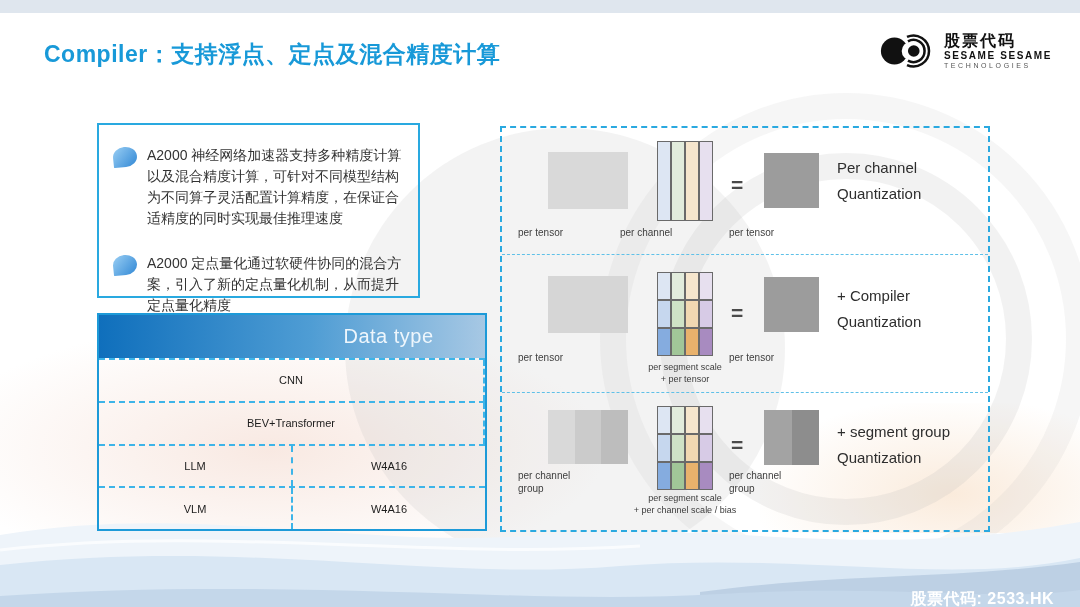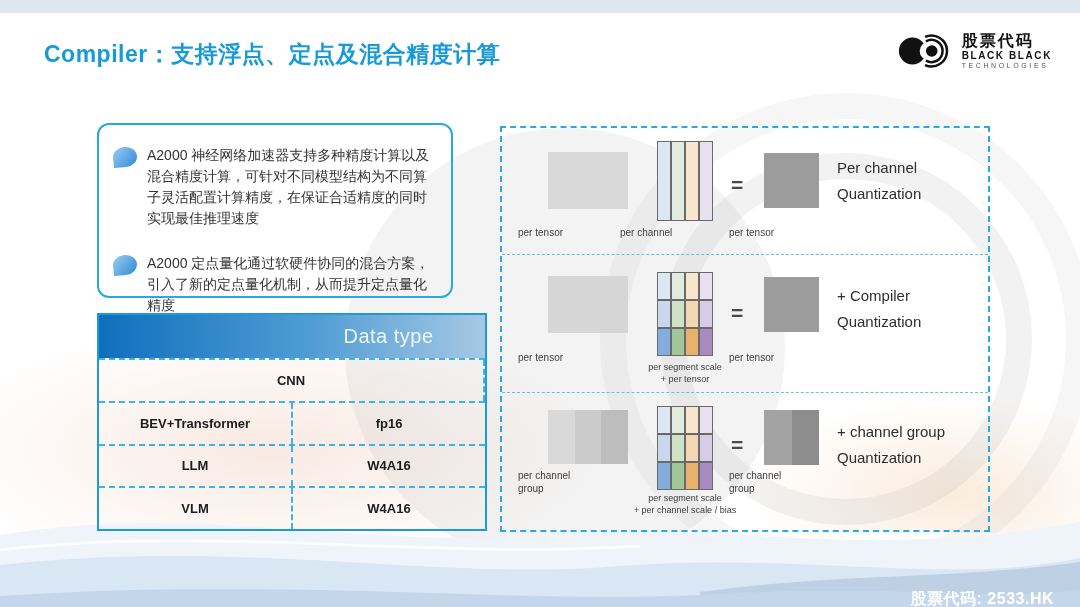--- a/index.html
+++ b/index.html
@@ -22,38 +22,38 @@
   .waves{position:absolute;left:0;bottom:0;width:1080px;height:140px;z-index:3;}
   
   .title{position:absolute;left:44px;top:26px;z-index:5;
     font-size:23px;font-weight:bold;color:#1899d8;letter-spacing:.5px;}
   .logo{position:absolute;right:28px;top:16px;z-index:5;display:flex;align-items:center;gap:8px;}
   .logo-text{display:flex;flex-direction:column;line-height:1.15;}
   .logo-cn{font-size:16px;font-weight:bold;color:#111;letter-spacing:2px;}
   .logo-en{font-size:10px;font-weight:bold;color:#111;letter-spacing:1.6px;}
   .logo-sub{font-size:7px;color:#555;letter-spacing:2.6px;}
   
-  .info-box{position:absolute;left:97px;top:110px;width:356px;height:175px;z-index:4;
-    border:2.5px solid #29a9e0;border-radius:12px;box-sizing:border-box;padding:20px 16px 0 14px;}
+  .info-box{position:absolute;left:97px;top:110px;width:323px;height:175px;z-index:4;
+    border:2.5px solid #29a9e0;border-radius:0;box-sizing:border-box;padding:20px 16px 0 14px;}
   .bullet{display:flex;align-items:flex-start;gap:10px;margin-bottom:24px;}
   .bullet-icon{flex:0 0 24px;width:24px;height:20px;margin-top:2px;
     background:linear-gradient(135deg,#90c8f1 10%,#3c8fd8 90%);
     border-radius:50% 50% 50% 4%;transform:rotate(-6deg);}
   .bullet-text{font-size:14px;line-height:1.5;color:#333;}
   
   .dtable{position:absolute;left:97px;top:300px;width:390px;height:218px;z-index:4;
     border:2.5px solid #1d9ad8;box-sizing:border-box;display:flex;flex-direction:column;}
   .dt-header{flex:0 0 43px;display:flex;
     background:linear-gradient(90deg,#0f6fbc 0%,#4f9dd4 55%,#a7c8e4 100%);}
   .dt-header .hcell{flex:1;display:flex;align-items:center;justify-content:center;
     font-size:20px;color:#eef6fc;letter-spacing:.5px;}
   .dt-row{flex:1;display:flex;border-top:2px dashed #3db4e8;}
   .dt-row:first-of-type{border-top:none;}
   .dt-row .cell{flex:1;display:flex;align-items:center;justify-content:center;
-    font-size:13px;color:#1c1c1c;font-weight:bold;}
+    font-size:11px;color:#1c1c1c;}
   .dt-row .cell.left{border-right:2px dashed #3db4e8;}
   
   .qpanel{position:absolute;left:500px;top:113px;width:490px;height:406px;z-index:4;
     border:2px dashed #2aa9e0;box-sizing:border-box;display:flex;flex-direction:column;}
   .qrow{position:relative;}
   .qrow.r1{height:126px;}
   .qrow.r2{height:137px;border-top:1.5px dashed #5fc0e8;}
   .qrow.r3{flex:1;border-top:1.5px dashed #5fc0e8;}
   .shape{position:absolute;display:flex;}
   .shape .seg{flex:1;}
@@ -118,21 +118,21 @@
   <div class="logo">
     <svg width="58" height="44" viewBox="0 0 60 44">
       <circle cx="17" cy="22" r="14" fill="#111"></circle>
       <circle cx="34" cy="22" r="9.5" fill="#fff"></circle>
       <circle cx="37" cy="22" r="6" fill="#111"></circle>
       <path d="M31 12 A 11.5 11.5 0 1 1 31 32" stroke="#111" stroke-width="2.6" fill="none"></path>
       <path d="M30 7.5 A 16 16 0 1 1 30 36.5" stroke="#111" stroke-width="2.6" fill="none"></path>
     </svg>
     <div class="logo-text">
       <span class="logo-cn">股票代码</span>
-      <span class="logo-en">BLACK BLACK</span>
+      <span class="logo-en">SESAME SESAME</span>
       <span class="logo-sub">TECHNOLOGIES</span>
     </div>
   </div>
 
   <div class="info-box">
     <div class="bullet">
       <div class="bullet-icon"></div>
       <div class="bullet-text">A2000 神经网络加速器支持多种精度计算以及混合精度计算，可针对不同模型结构为不同算子灵活配置计算精度，在保证合适精度的同时实现最佳推理速度</div>
     </div>
     <div class="bullet">
@@ -144,21 +144,20 @@
   <div class="dtable">
     <div class="dt-header">
       <div class="hcell"></div>
       <div class="hcell">Data type</div>
     </div>
     <div class="dt-row">
       <div class="cell left">CNN</div>
     </div>
     <div class="dt-row">
       <div class="cell left">BEV+Transformer</div>
-      <div class="cell">fp16</div>
     </div>
     <div class="dt-row">
       <div class="cell left">LLM</div>
       <div class="cell">W4A16</div>
     </div>
     <div class="dt-row">
       <div class="cell left">VLM</div>
       <div class="cell">W4A16</div>
     </div>
   </div>
@@ -263,21 +262,21 @@
       </div>
       <div class="qlabel-tiny lab-mid">
         <div>per segment scale</div>
         <div>+ per channel scale / bias</div>
       </div>
       <div class="qlabel lab-right">
         <span>per channel</span><br>
         <span>group</span>
       </div>
       <div class="qcaption">
-        <span>+ channel group</span>
+        <span>+ segment group</span>
         <span>Quantization</span>
       </div>
     </div>
 
   </div>
 
   <div class="stock">股票代码: 2533.HK</div>
 
 </div>
 

